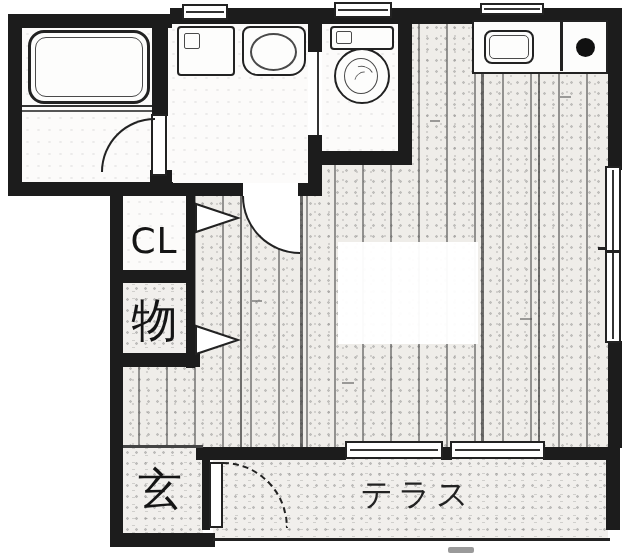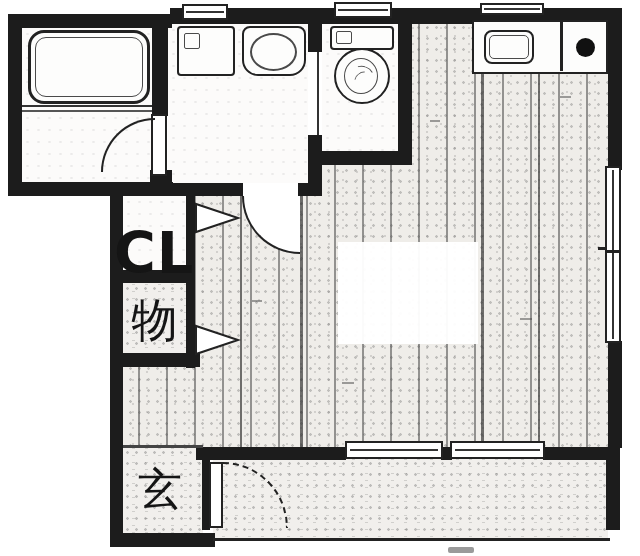--- a/index.html
+++ b/index.html
@@ -155,17 +155,18 @@
     </div>
     <div class="abs" style="left:86px;top:0;width:3px;height:49px;background:#222;"></div>
     <div class="abs" style="left:102px;top:16px;width:19px;height:19px;border-radius:50%;background:#111;"></div>
   </div>
 
   <div class="abs" style="left:123px;top:445px;width:80px;height:2.5px;background:#444;"></div>
   <div class="abs" style="left:213px;top:538px;width:397px;height:3px;background:#222;"></div>
   <div class="abs" style="left:448px;top:547px;width:26px;height:6px;background:#9a9a9a;border-radius:2px;"></div>
 
   <div class="abs" style="left:338px;top:242px;width:140px;height:102px;background:rgba(255,255,255,.96);"></div>
-  <div class="label" style="left:120px;top:214px;width:68px;height:54px;font-size:57px;font-weight:700;letter-spacing:1px;margin-top:12px;">CL</div>
+  <div class="label" style="left:120px;top:214px;width:68px;height:54px;font-size:36px;font-weight:400;letter-spacing:1px;">CL</div>
   <div class="label" style="left:123px;top:292px;width:63px;height:56px;font-size:46px;font-weight:500;">物</div>
   <div class="label" style="left:128px;top:460px;width:64px;height:58px;font-size:44px;font-weight:500;">玄</div>
+  <div class="label" style="left:352px;top:472px;width:130px;height:44px;font-size:32px;font-weight:500;letter-spacing:5px;color:#222;">テラス</div>
 
 </div>
 
 </body></html>

